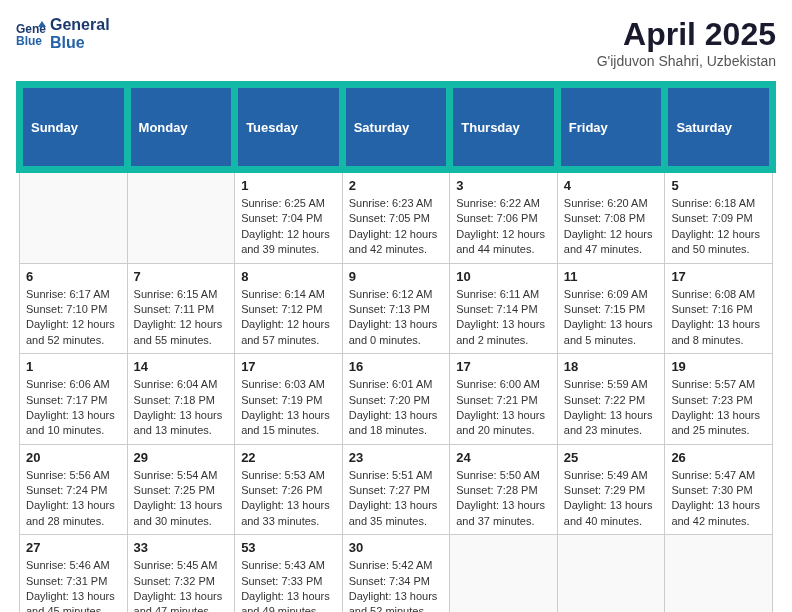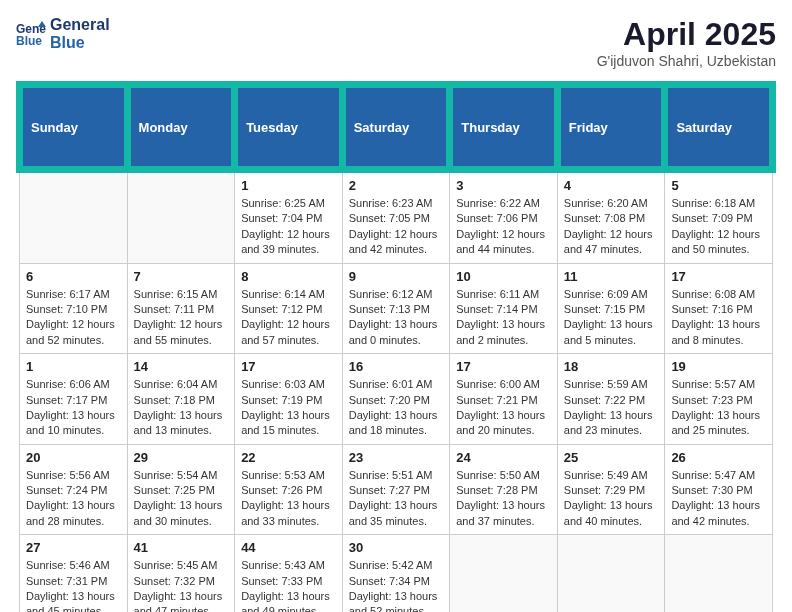--- a/index.html
+++ b/index.html
@@ -226,25 +226,25 @@
           <span class="day-number">26</span>
           <div class="day-info">Sunrise: 5:47 AM<br>Sunset: 7:30 PM<br>Daylight: 13 hours and 42 minutes.</div>
         </td>
       </tr>
       <tr>
         <td>
           <span class="day-number">27</span>
           <div class="day-info">Sunrise: 5:46 AM<br>Sunset: 7:31 PM<br>Daylight: 13 hours and 45 minutes.</div>
         </td>
         <td>
-          <span class="day-number">41</span>
+          <span class="day-number">33</span>
           <div class="day-info">Sunrise: 5:45 AM<br>Sunset: 7:32 PM<br>Daylight: 13 hours and 47 minutes.</div>
         </td>
         <td>
-          <span class="day-number">44</span>
+          <span class="day-number">53</span>
           <div class="day-info">Sunrise: 5:43 AM<br>Sunset: 7:33 PM<br>Daylight: 13 hours and 49 minutes.</div>
         </td>
         <td>
           <span class="day-number">30</span>
           <div class="day-info">Sunrise: 5:42 AM<br>Sunset: 7:34 PM<br>Daylight: 13 hours and 52 minutes.</div>
         </td>
         <td class="empty"></td>
         <td class="empty"></td>
         <td class="empty"></td>
       </tr>

